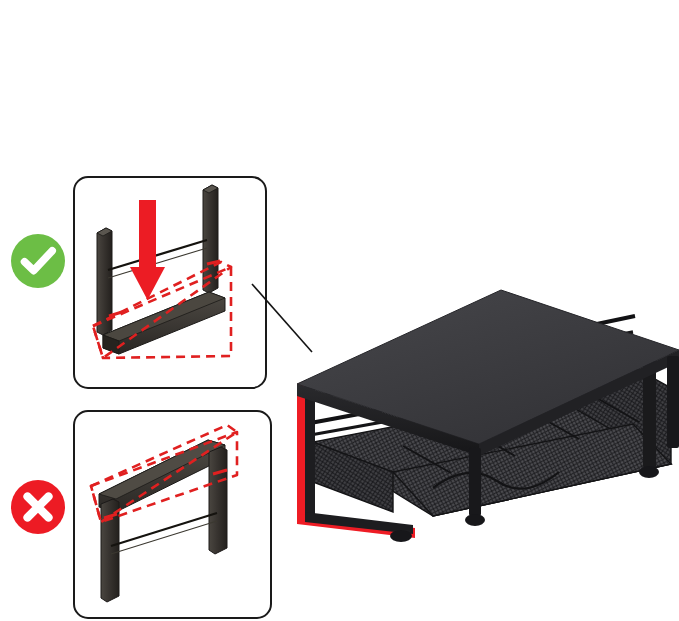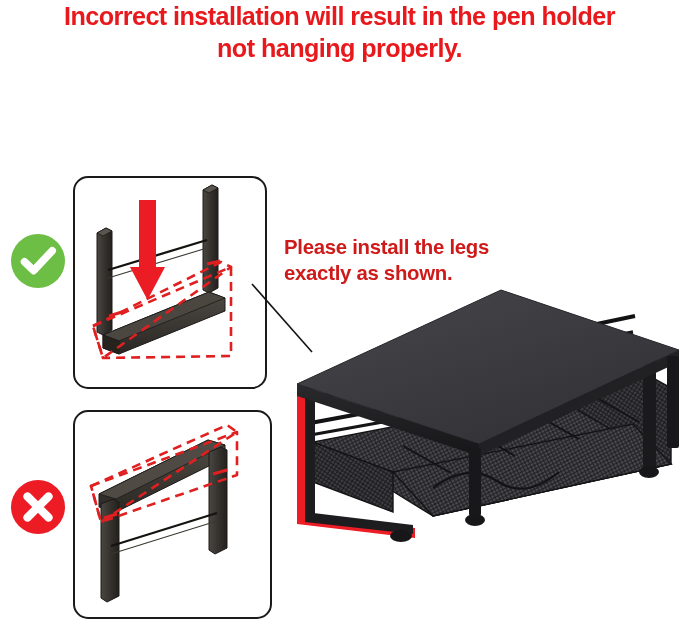--- a/index.html
+++ b/index.html
@@ -65,24 +65,20 @@
   .product svg{display:block;width:100%;height:100%;}
 </style>
 </head>
 <body>
 
 <div class="stage">
 
   <div class="hdr">
 
 
-    <div class="hdr-line2">
-      <span class="ln">Incorrect installation will result in the pen holder</span>
-      <span class="ln">not hanging properly.</span>
-    </div>
   </div>
 
   <svg class="ico-ok" viewBox="0 0 60 60">
     <circle cx="30" cy="30" r="27" fill="#6cbe45"></circle>
     <path d="M16.5 30.8 L25.6 39.6 L44.2 19.8" fill="none" stroke="#ffffff" stroke-width="7.6" stroke-linecap="round" stroke-linejoin="round"></path>
   </svg>
 
   <svg class="ico-no" viewBox="0 0 60 60">
     <circle cx="30" cy="30" r="27" fill="#ed1b24"></circle>
     <path d="M19.5 19.5 L40.5 40.5 M40.5 19.5 L19.5 40.5" fill="none" stroke="#ffffff" stroke-width="8.2" stroke-linecap="round"></path>
@@ -152,24 +148,20 @@
       <polyline points="36,134 142,101" fill="none" stroke="#15130f" stroke-width="2.3"></polyline>
       <polyline points="36,142 142,109" fill="none" stroke="#3b3830" stroke-width="1.1"></polyline>
 
       <polygon points="16,74 152,13 162,20 26,110" fill="none" stroke="#e02020" stroke-width="2.6" stroke-dasharray="9 6" stroke-linejoin="round"></polygon>
       <polygon points="16,74 162,20 162,63 26,110" fill="none" stroke="#e02020" stroke-width="2.6" stroke-dasharray="9 6" stroke-linejoin="round"></polygon>
       <path d="M29,106 L42,102" stroke="#e02020" stroke-width="3" fill="none"></path>
       <path d="M138,62 L152,58" stroke="#e02020" stroke-width="3" fill="none"></path>
     </svg>
   </div>
 
-  <div class="instr">
-    <span class="ln">Please install the legs</span>
-    <span class="ln">exactly as shown.</span>
-  </div>
 
   <svg class="leader" viewBox="0 0 80 86">
     <path d="M2,2 L62,70" fill="none" stroke="#141414" stroke-width="1.6"></path>
   </svg>
 
   <div class="product">
     <svg viewBox="0 0 396 266">
       <defs>
         <linearGradient id="topG" x1="0.1" y1="0" x2="0.9" y2="1">
           <stop offset="0" stop-color="#46464a"></stop>

